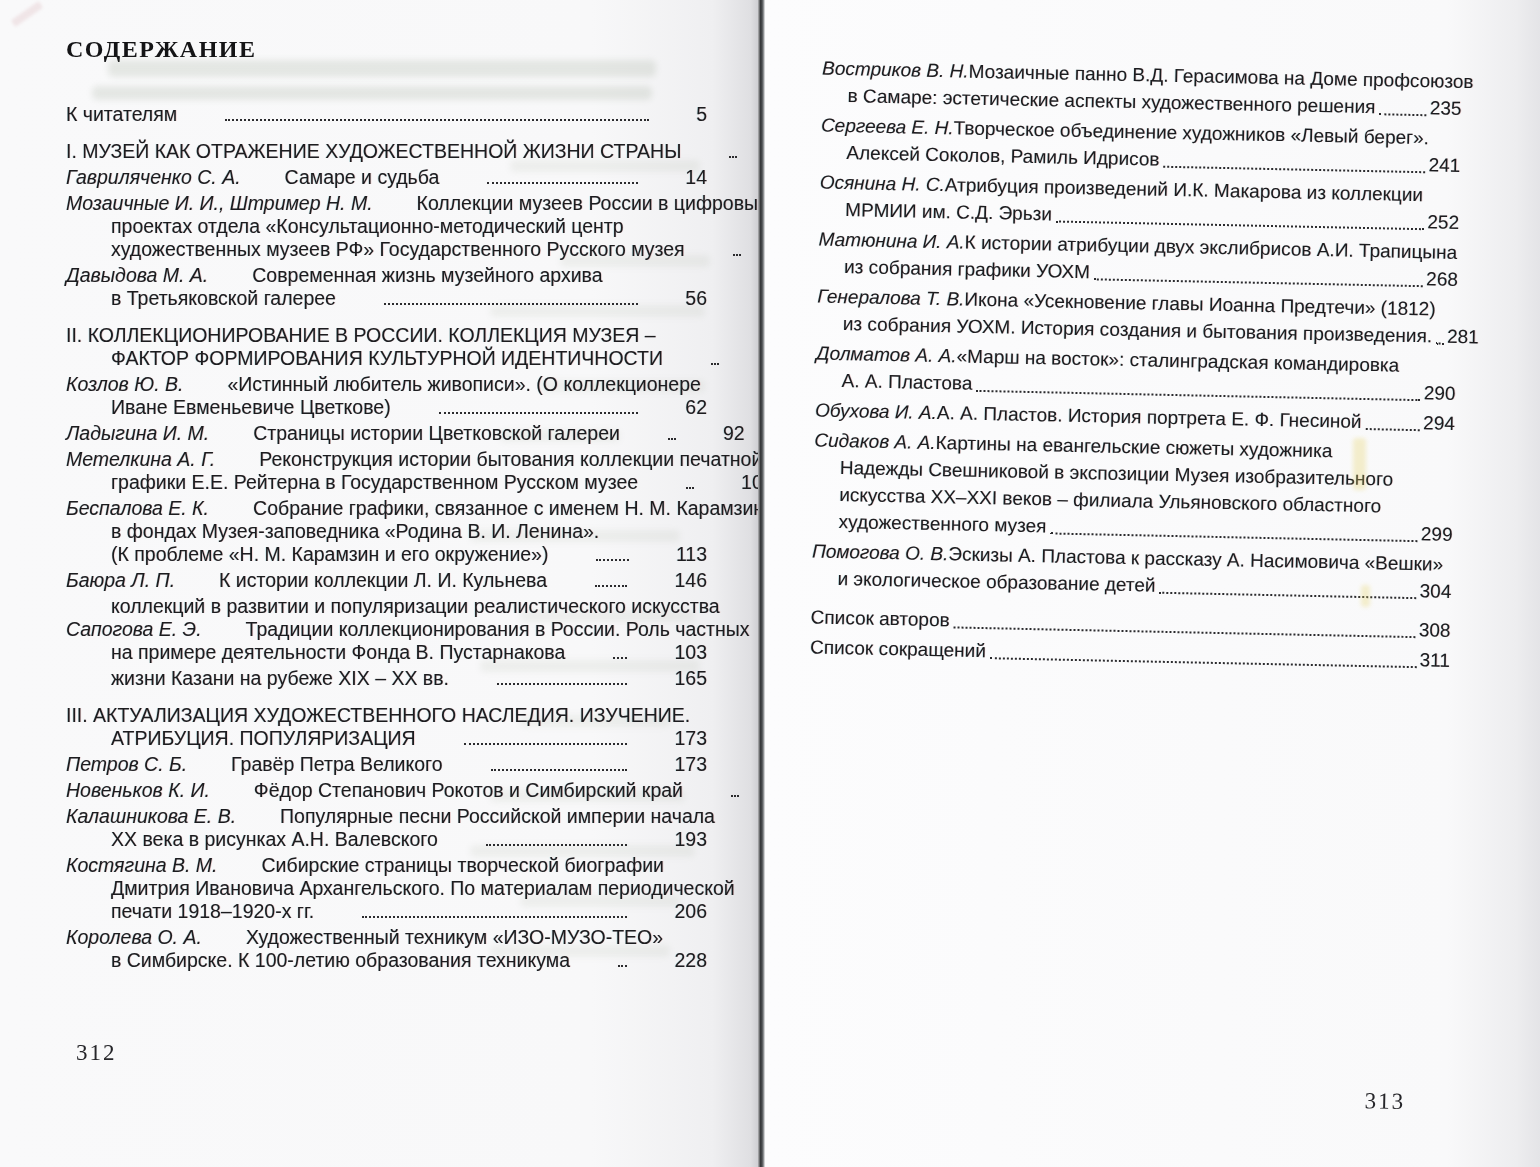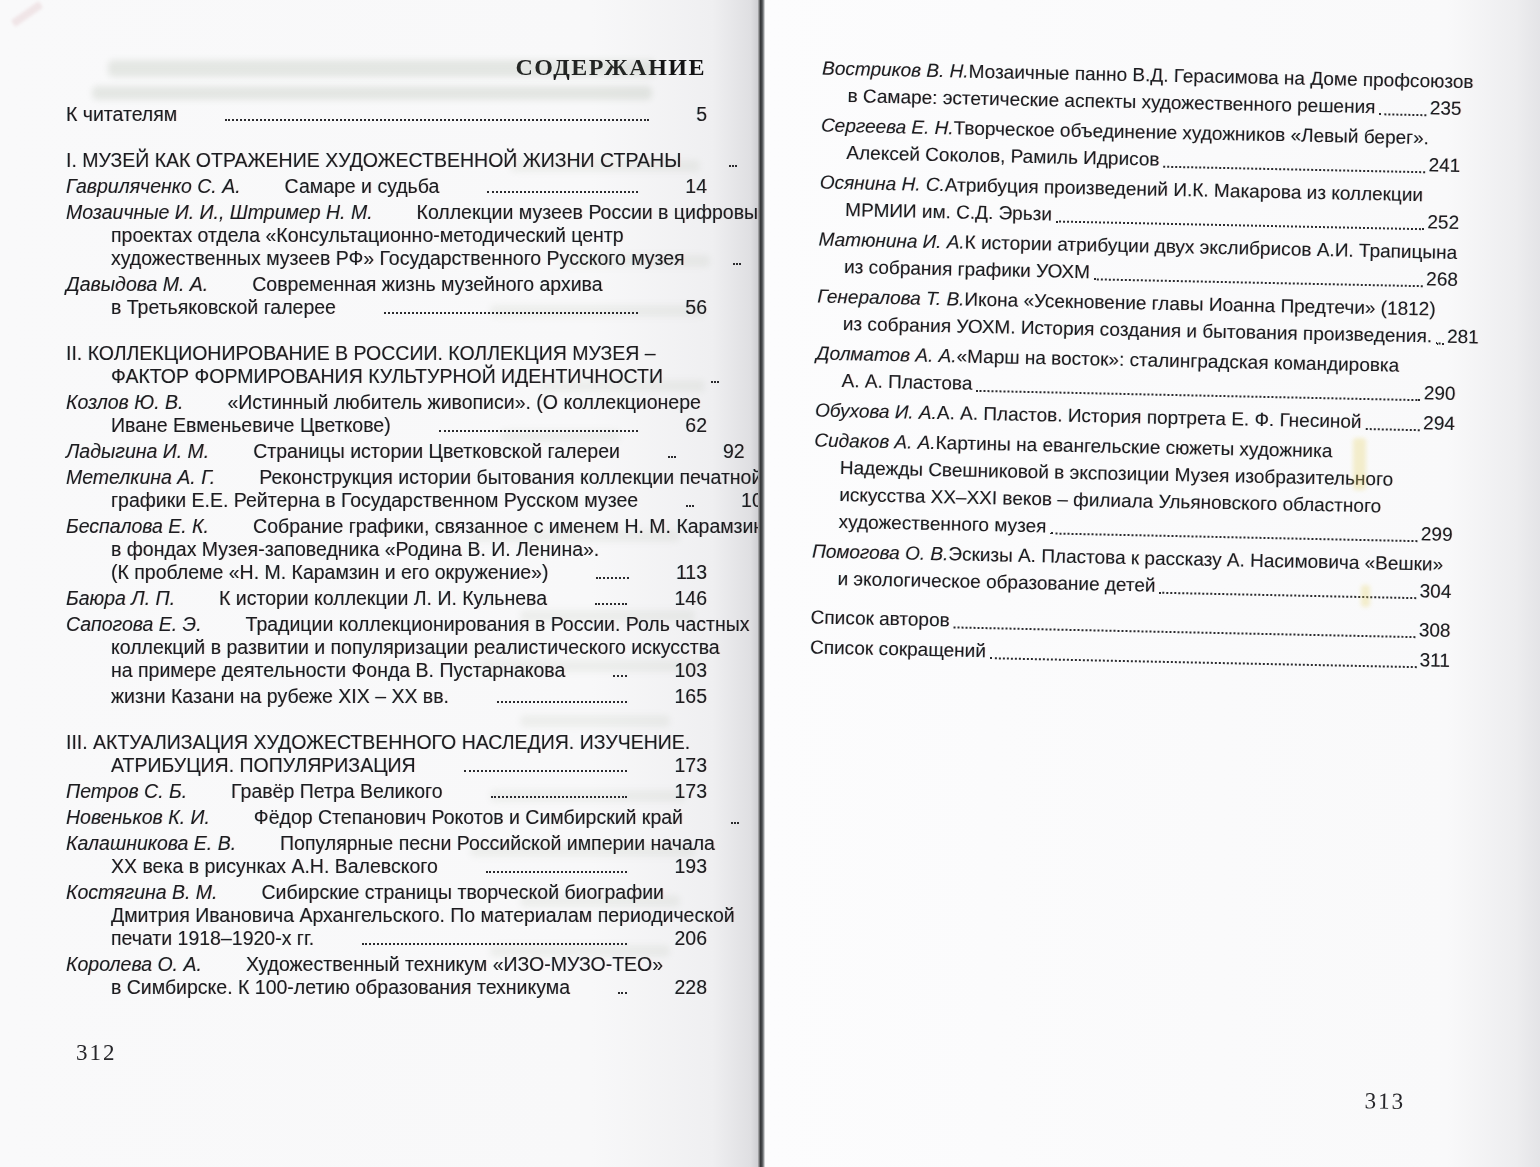--- a/index.html
+++ b/index.html
@@ -19,35 +19,35 @@
     background:linear-gradient(90deg,#b9babc 0%,#2f3133 38%,#55585a 62%,#9a9c9e 82%,#f4f4f5 100%);
   }
   .page-right{
     position:absolute;left:765px;top:0;width:775px;height:1167px;
     background:linear-gradient(90deg,#fcfcfd 0%,#f9f9fa 88%,#ededef 97%,#e4e4e7 100%);
   }
   .rot{position:absolute;inset:0;transform:rotate(1.2deg);transform-origin:30px 30px;}
 
   
   .toc-title{
-    position:absolute;left:66px;top:54px;width:640px;
-    text-align:right;
+    position:absolute;left:66px;top:36px;width:640px;
+    text-align:left;
     font-family:"Liberation Serif","DejaVu Serif",serif;
     font-weight:bold;font-size:24px;letter-spacing:1.5px;color:#141416;
   }
 
   
   .toc{position:absolute;color:#1c1c1f;}
   .toc-left{left:66px;top:103px;width:641px;font-size:19.5px;}
   .toc-right{left:58px;top:54px;width:640px;font-size:19px;}
   .toc-left .toc-line{line-height:23px;gap:44px;}
   .toc-right .toc-line{line-height:27px;}
   .toc-left .toc-entry{margin-bottom:3px;}
   .toc-right .toc-entry{margin-bottom:3px;}
-  .toc-left .toc-entry.gap{margin-top:23px;}
+  .toc-left .toc-entry.gap{margin-top:14px;}
   .toc-right .toc-entry.gap{margin-top:12px;}
 
   .toc-line{
     display:flex;align-items:baseline;white-space:nowrap;
     text-shadow:0.6px 0 rgba(185,30,30,.20), -0.6px 0 rgba(0,150,165,.20);
   }
   .toc-line.cont{padding-left:45px;}
   .toc-right .toc-line.cont{padding-left:26px;}
   .author{font-style:italic;}
   .ttl{white-space:pre;}
@@ -201,26 +201,26 @@
         </div>
         <div class="toc-entry">
           <div class="toc-line">
             <span class="author">Баюра Л. П. </span>
             <span class="ttl">К истории коллекции Л. И. Кульнева</span>
             <span class="leader"></span>
             <span class="pageno">146</span>
           </div>
         </div>
         <div class="toc-entry">
+          <div class="toc-line cont">
+            <span class="ttl">коллекций в развитии и популяризации реалистического искусства</span>
+          </div>
           <div class="toc-line">
             <span class="author">Сапогова Е. Э. </span>
             <span class="ttl">Традиции коллекционирования в России. Роль частных</span>
-          </div>
-          <div class="toc-line cont">
-            <span class="ttl">коллекций в развитии и популяризации реалистического искусства</span>
           </div>
           <div class="toc-line cont">
             <span class="ttl">на примере деятельности Фонда В. Пустарнакова</span>
             <span class="leader"></span>
             <span class="pageno">103</span>
           </div>
         </div>
         <div class="toc-entry">
           <div class="toc-line cont">
             <span class="ttl">жизни Казани на рубеже XIX – XX вв.</span>

